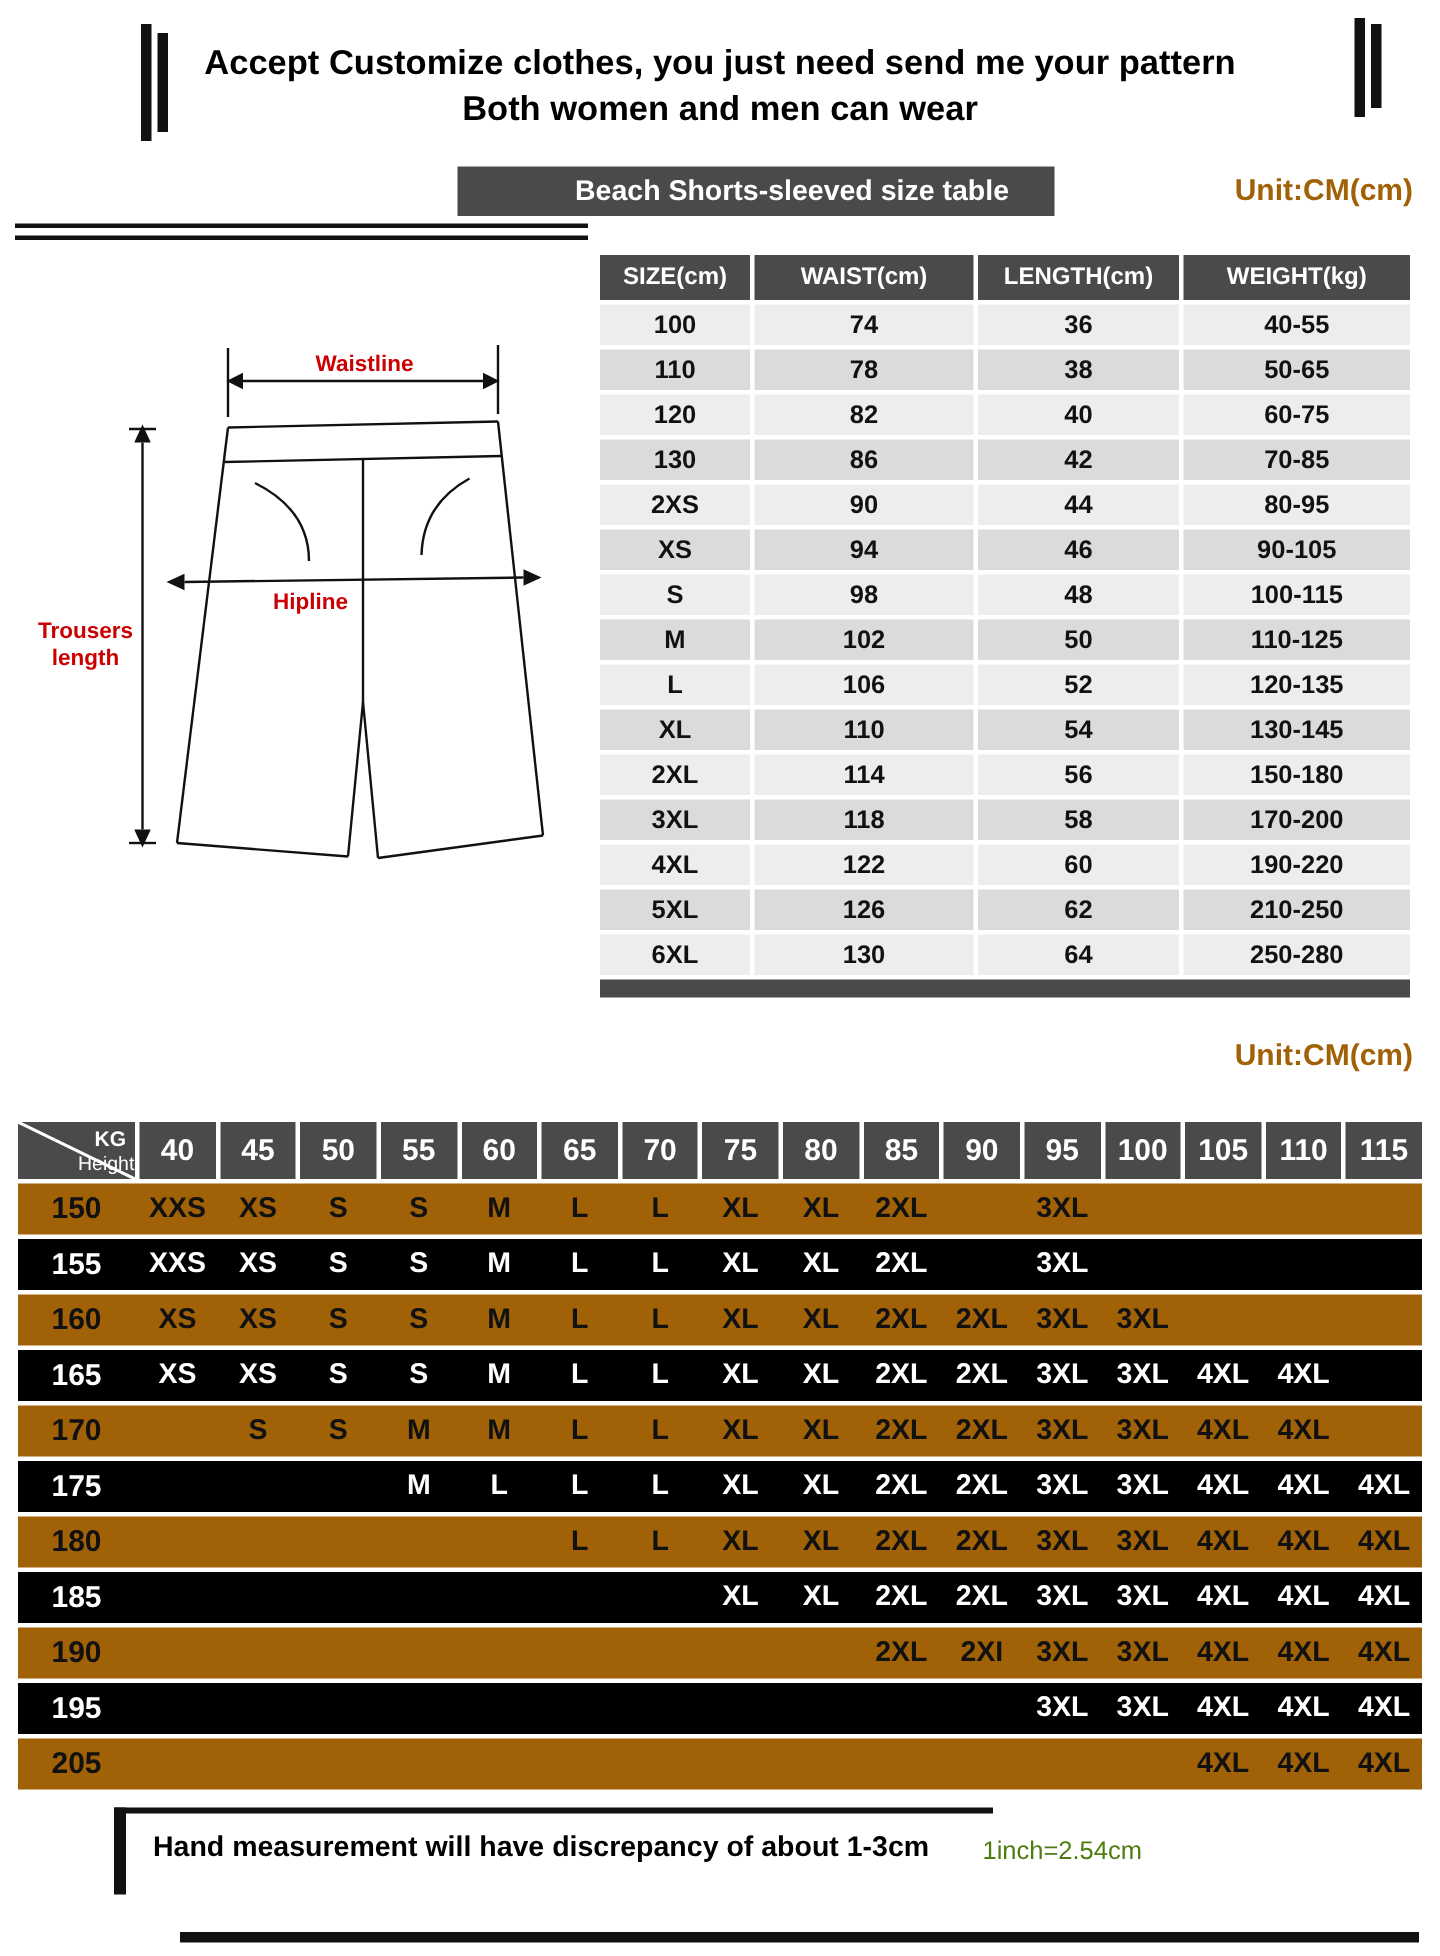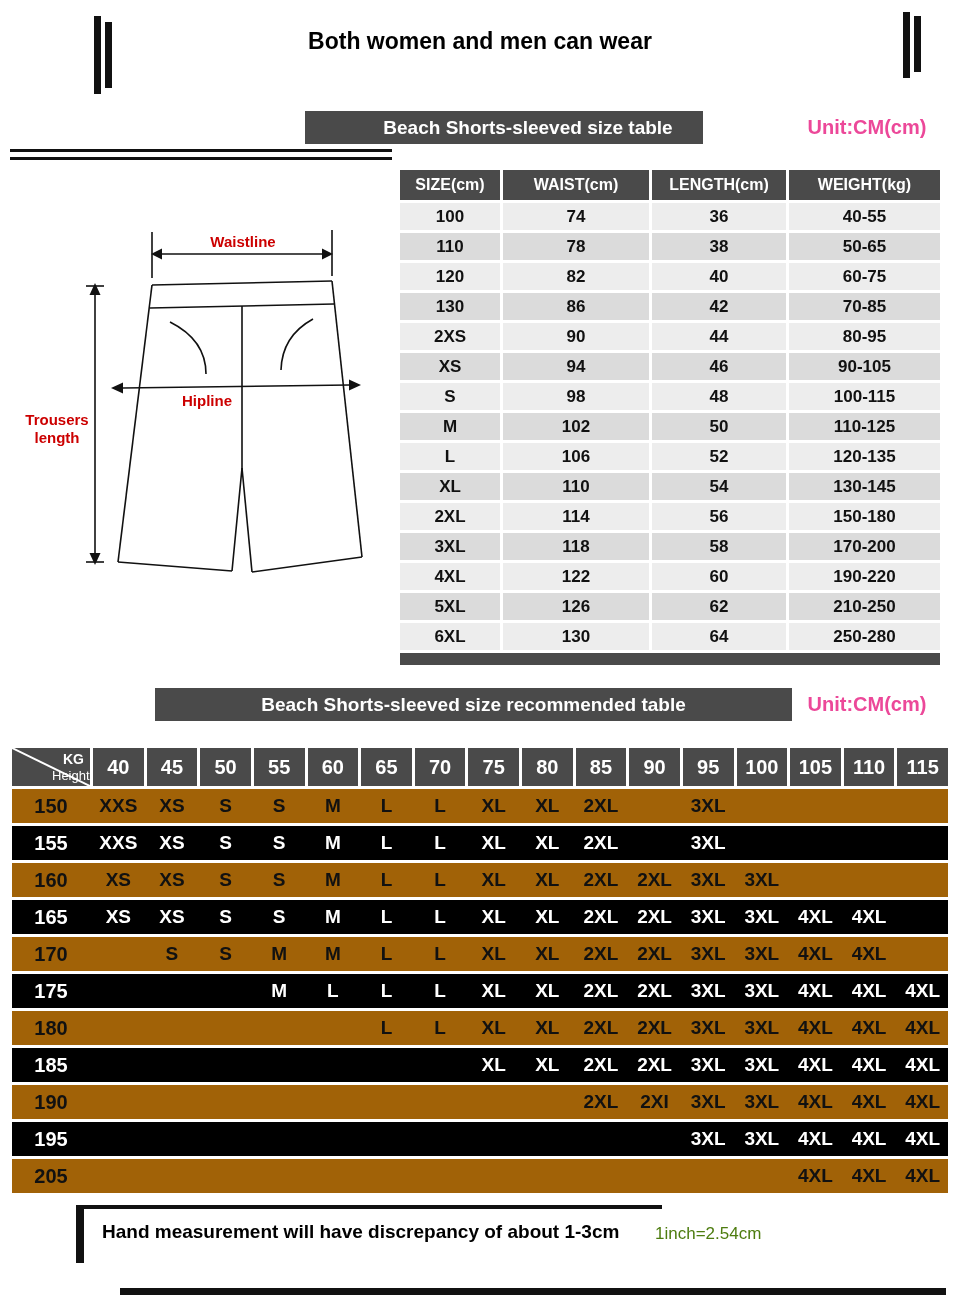--- a/index.html
+++ b/index.html
@@ -14,21 +14,21 @@
   .deco-r2 { left:914px; top:16px; height:56px; }
 
   .banner { position:absolute; left:0; top:26px; width:100%; text-align:center; }
   .banner-line { font-size:23px; font-weight:bold; line-height:31px; color:#000; }
 
   
   .sec-bar { position:absolute; background:#4a4a4a; color:#fff; font-size:19px; font-weight:bold;
              display:flex; align-items:center; justify-content:center; }
   .sec1-bar { left:305px; top:111px; width:350px; height:33px;padding-left:48px; }
   .sec2-bar { left:155px; top:688px; width:637px; height:33px; }
-  .unit-label { position:absolute; font-size:20px; font-weight:bold; color:#ec4899; width:150px; text-align:center; }
+  .unit-label { position:absolute; font-size:20px; font-weight:bold; color:#a16207; width:150px; text-align:right; }
   .sec1-unit { left:792px; top:116px; }
   .sec2-unit { left:792px; top:693px; }
 
   .hline { position:absolute; left:10px; width:382px; height:3px; background:#111; }
   .hline1 { top:149px; } .hline2 { top:157px; }
 
   
   .diagram { position:absolute; left:10px; top:222px; }
   .diagram text { font-family:"Liberation Sans", sans-serif; font-weight:bold; font-size:15px; fill:#cc0000; }
 
@@ -70,20 +70,21 @@
 <body>
 
 <div class="page">
 
   <div class="deco-bar deco-l1"></div>
   <div class="deco-bar deco-l2"></div>
   <div class="deco-bar deco-r1"></div>
   <div class="deco-bar deco-r2"></div>
 
   <div class="banner">
+    <div class="banner-line">Accept Customize clothes, you just need send me your pattern</div>
     <div class="banner-line">Both women and men can wear</div>
   </div>
 
   <div class="sec-bar sec1-bar">Beach Shorts-sleeved size  table</div>
   <div class="unit-label sec1-unit">Unit:CM(cm)</div>
   <div class="hline hline1"></div>
   <div class="hline hline2"></div>
 
   <svg class="diagram" width="385" height="400" viewBox="0 0 385 400">
     <g stroke="#111" stroke-width="1.6" fill="none">
@@ -216,21 +217,20 @@
         <div class="st-row st-a">
           <div class="st-cell">6XL</div>
           <div class="st-cell">130</div>
           <div class="st-cell">64</div>
           <div class="st-cell">250-280</div>
         </div>
       </div>
     <div class="st-footer-bar"></div>
   </div>
 
-  <div class="sec-bar sec2-bar">Beach Shorts-sleeved size recommended table</div>
   <div class="unit-label sec2-unit">Unit:CM(cm)</div>
 
   <div class="rt-table">
     <div class="rt-header">
       <div class="rt-corner">
         <svg width="78" height="38">
           <line x1="0" y1="0" x2="78" y2="38" stroke="#fff" stroke-width="2"></line>
         </svg>
         <span class="corner-kg">KG</span>
         <span class="corner-height">Height</span>

